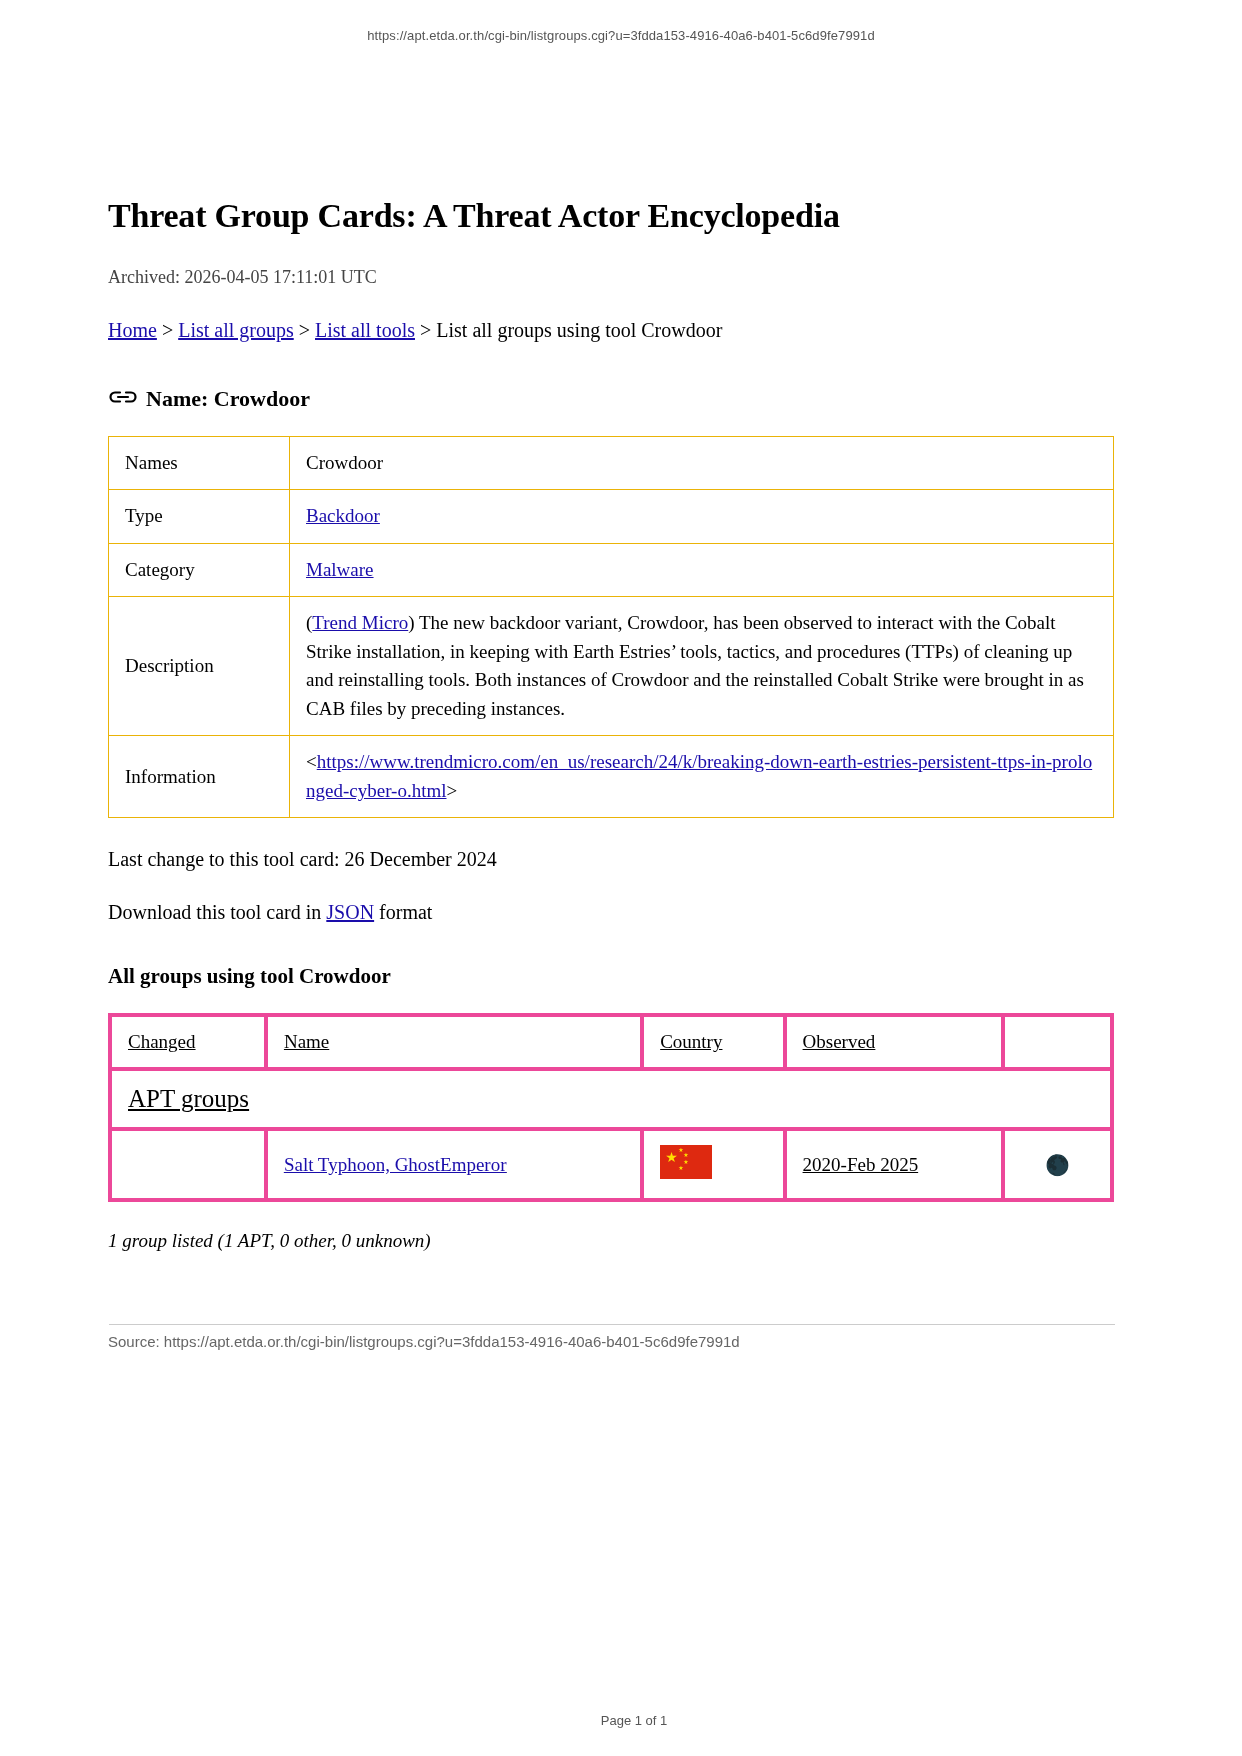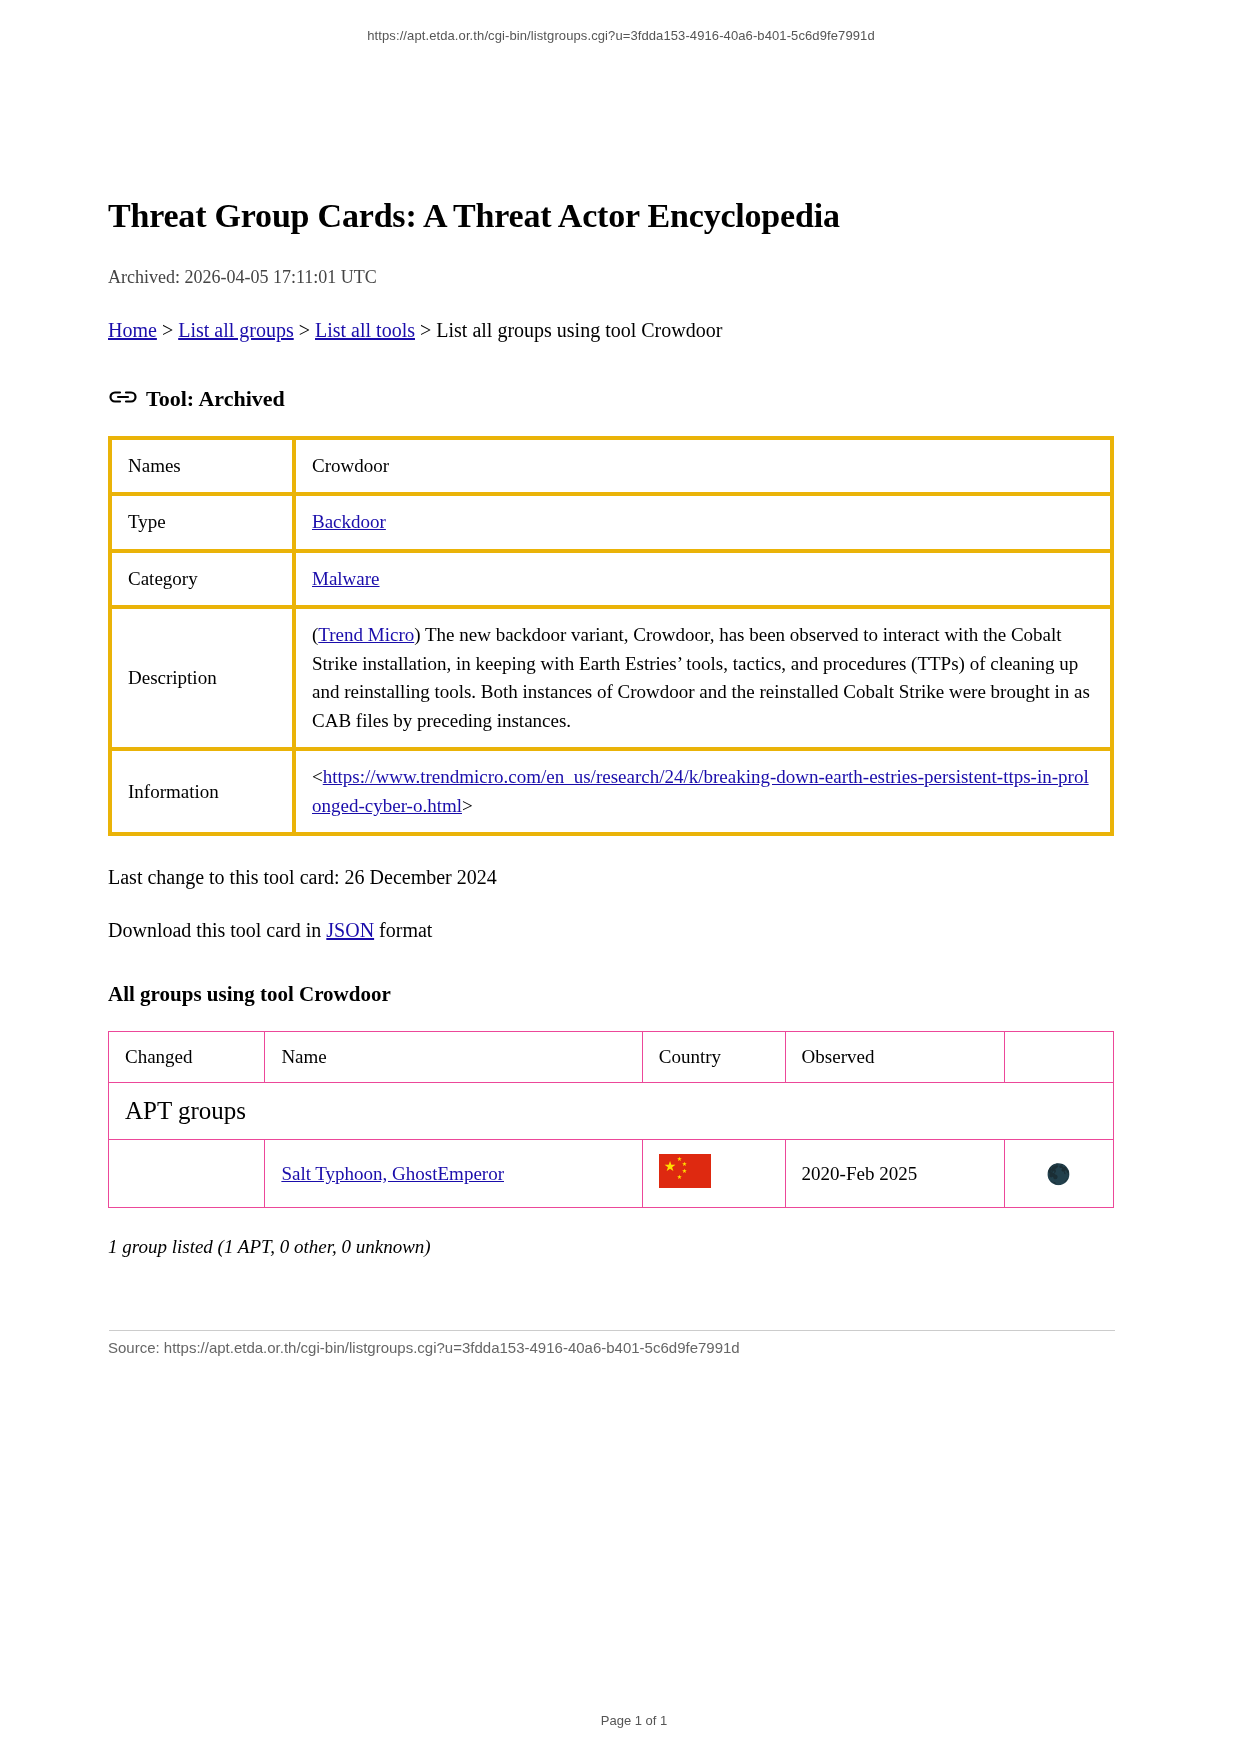--- a/index.html
+++ b/index.html
@@ -74,21 +74,21 @@
     position: relative;
     top: -2px;
   }
   table.card {
     border-collapse: collapse;
     width: 1006px;
     margin-top: 24px;
     font-size: 19px;
   }
   table.card td {
-    border: 4px solid #eab308;
+    border: 1px solid #eab308;
     padding: 12px 16px;
     vertical-align: middle;
     line-height: 1.5;
     margin-top: 29px;
   }
   table.card td.label {
     width: 148px;
     padding-left: 16px;
   }
   td.desc-cell {
@@ -111,25 +111,26 @@
     font-weight: bold;
   }
   table.groups {
     border-collapse: collapse;
     width: 1006px;
     margin-top: 24px;
     font-size: 19px;
     table-layout: fixed;
   }
   table.groups td, table.groups th {
-    border: 1px solid #ec4899;
+    border: 4px solid #ec4899;
     padding: 14px 16px;
     text-align: left;
     font-weight: normal;
     vertical-align: middle;
+    text-decoration: underline;
   }
   .col-changed { width: 150px; }
   .col-name { width: 362px; }
   .col-country { width: 137px; }
   .col-observed { width: 210px; }
   .col-extra { width: 105px; }
   td.group-section {
     font-size: 25px;
     font-weight: bold;
     padding: 26px 16px 26px 24px;
@@ -208,21 +209,21 @@
     <div class="tool-heading">
       <span class="link-icon">
         <svg width="30" height="22" viewBox="0 0 30 22" xmlns="http://www.w3.org/2000/svg">
           <g fill="none" stroke="#000000" stroke-width="2.2" stroke-linecap="round">
             <path d="M12 6.5 H7 a4.5 4.5 0 0 0 0 9 H12"></path>
             <path d="M18 6.5 H23 a4.5 4.5 0 0 1 0 9 H18"></path>
             <path d="M10 11 H20"></path>
           </g>
         </svg>
       </span>
-      <span>Tool: Archived</span>
+      <span>Name: Crowdoor</span>
     </div>
 
     <table class="card">
       <tbody>
         <tr>
           <td class="label">Names</td>
           <td>Crowdoor</td>
         </tr>
         <tr>
           <td class="label">Type</td>

